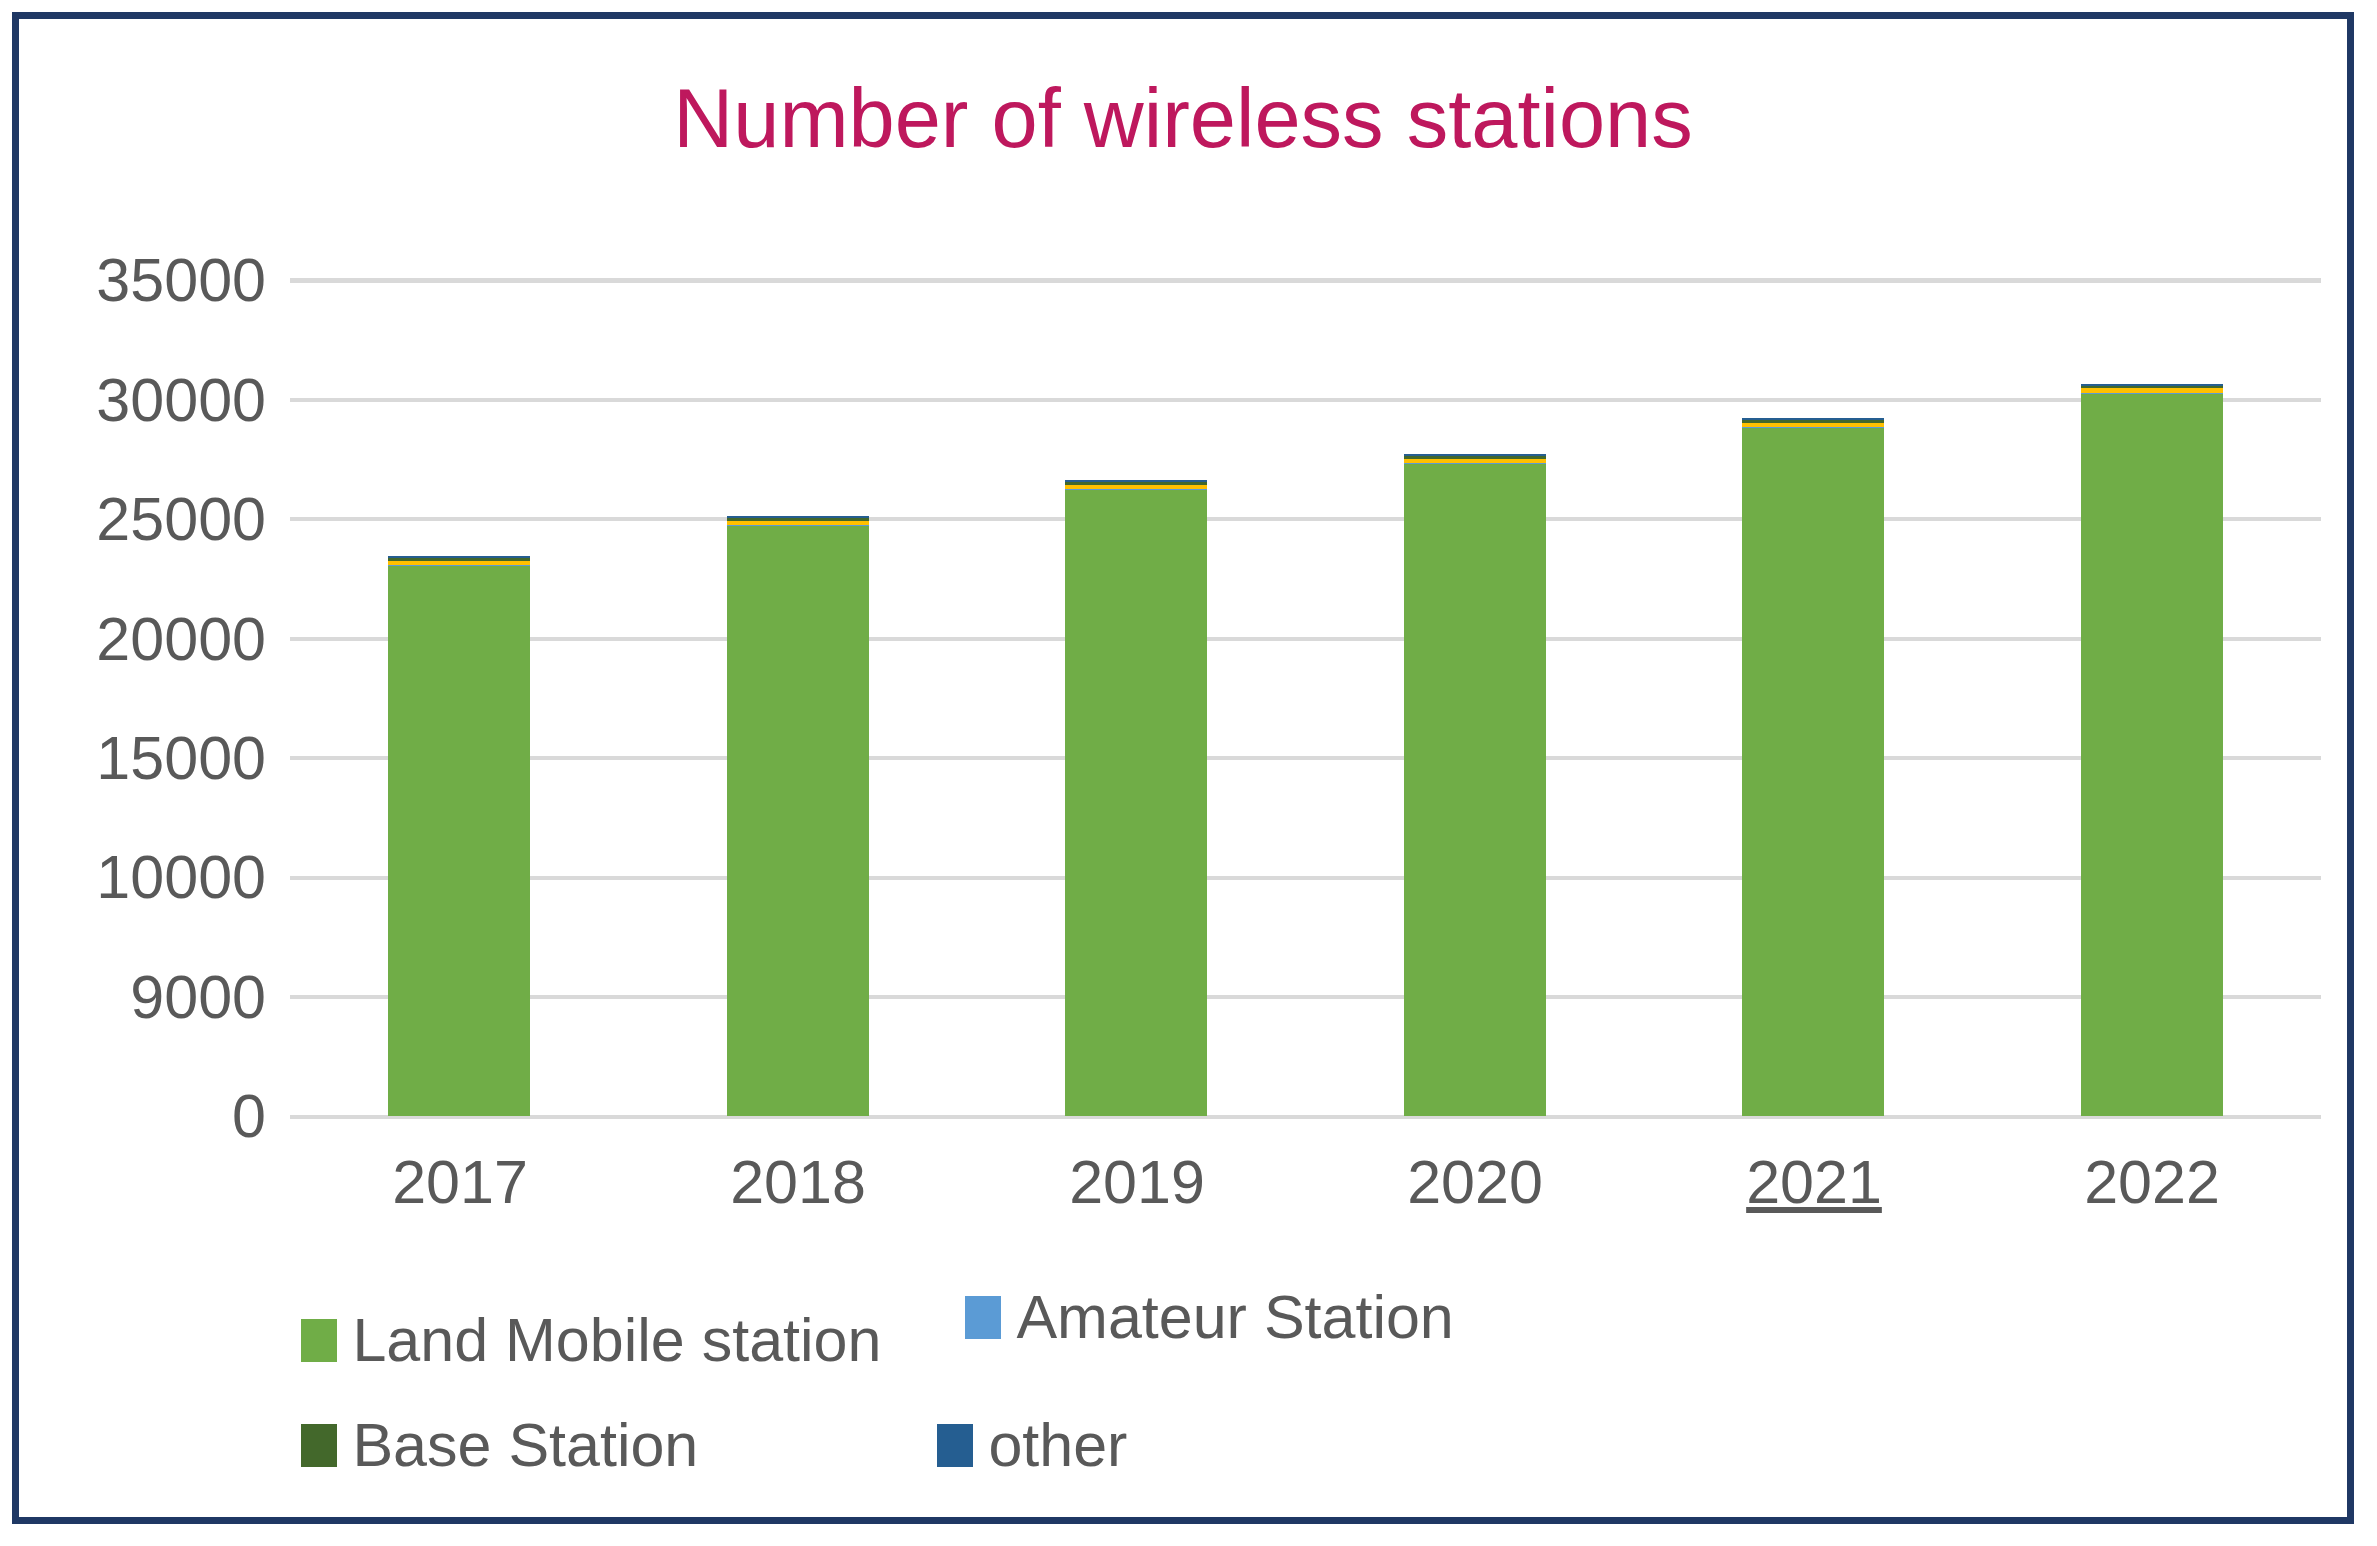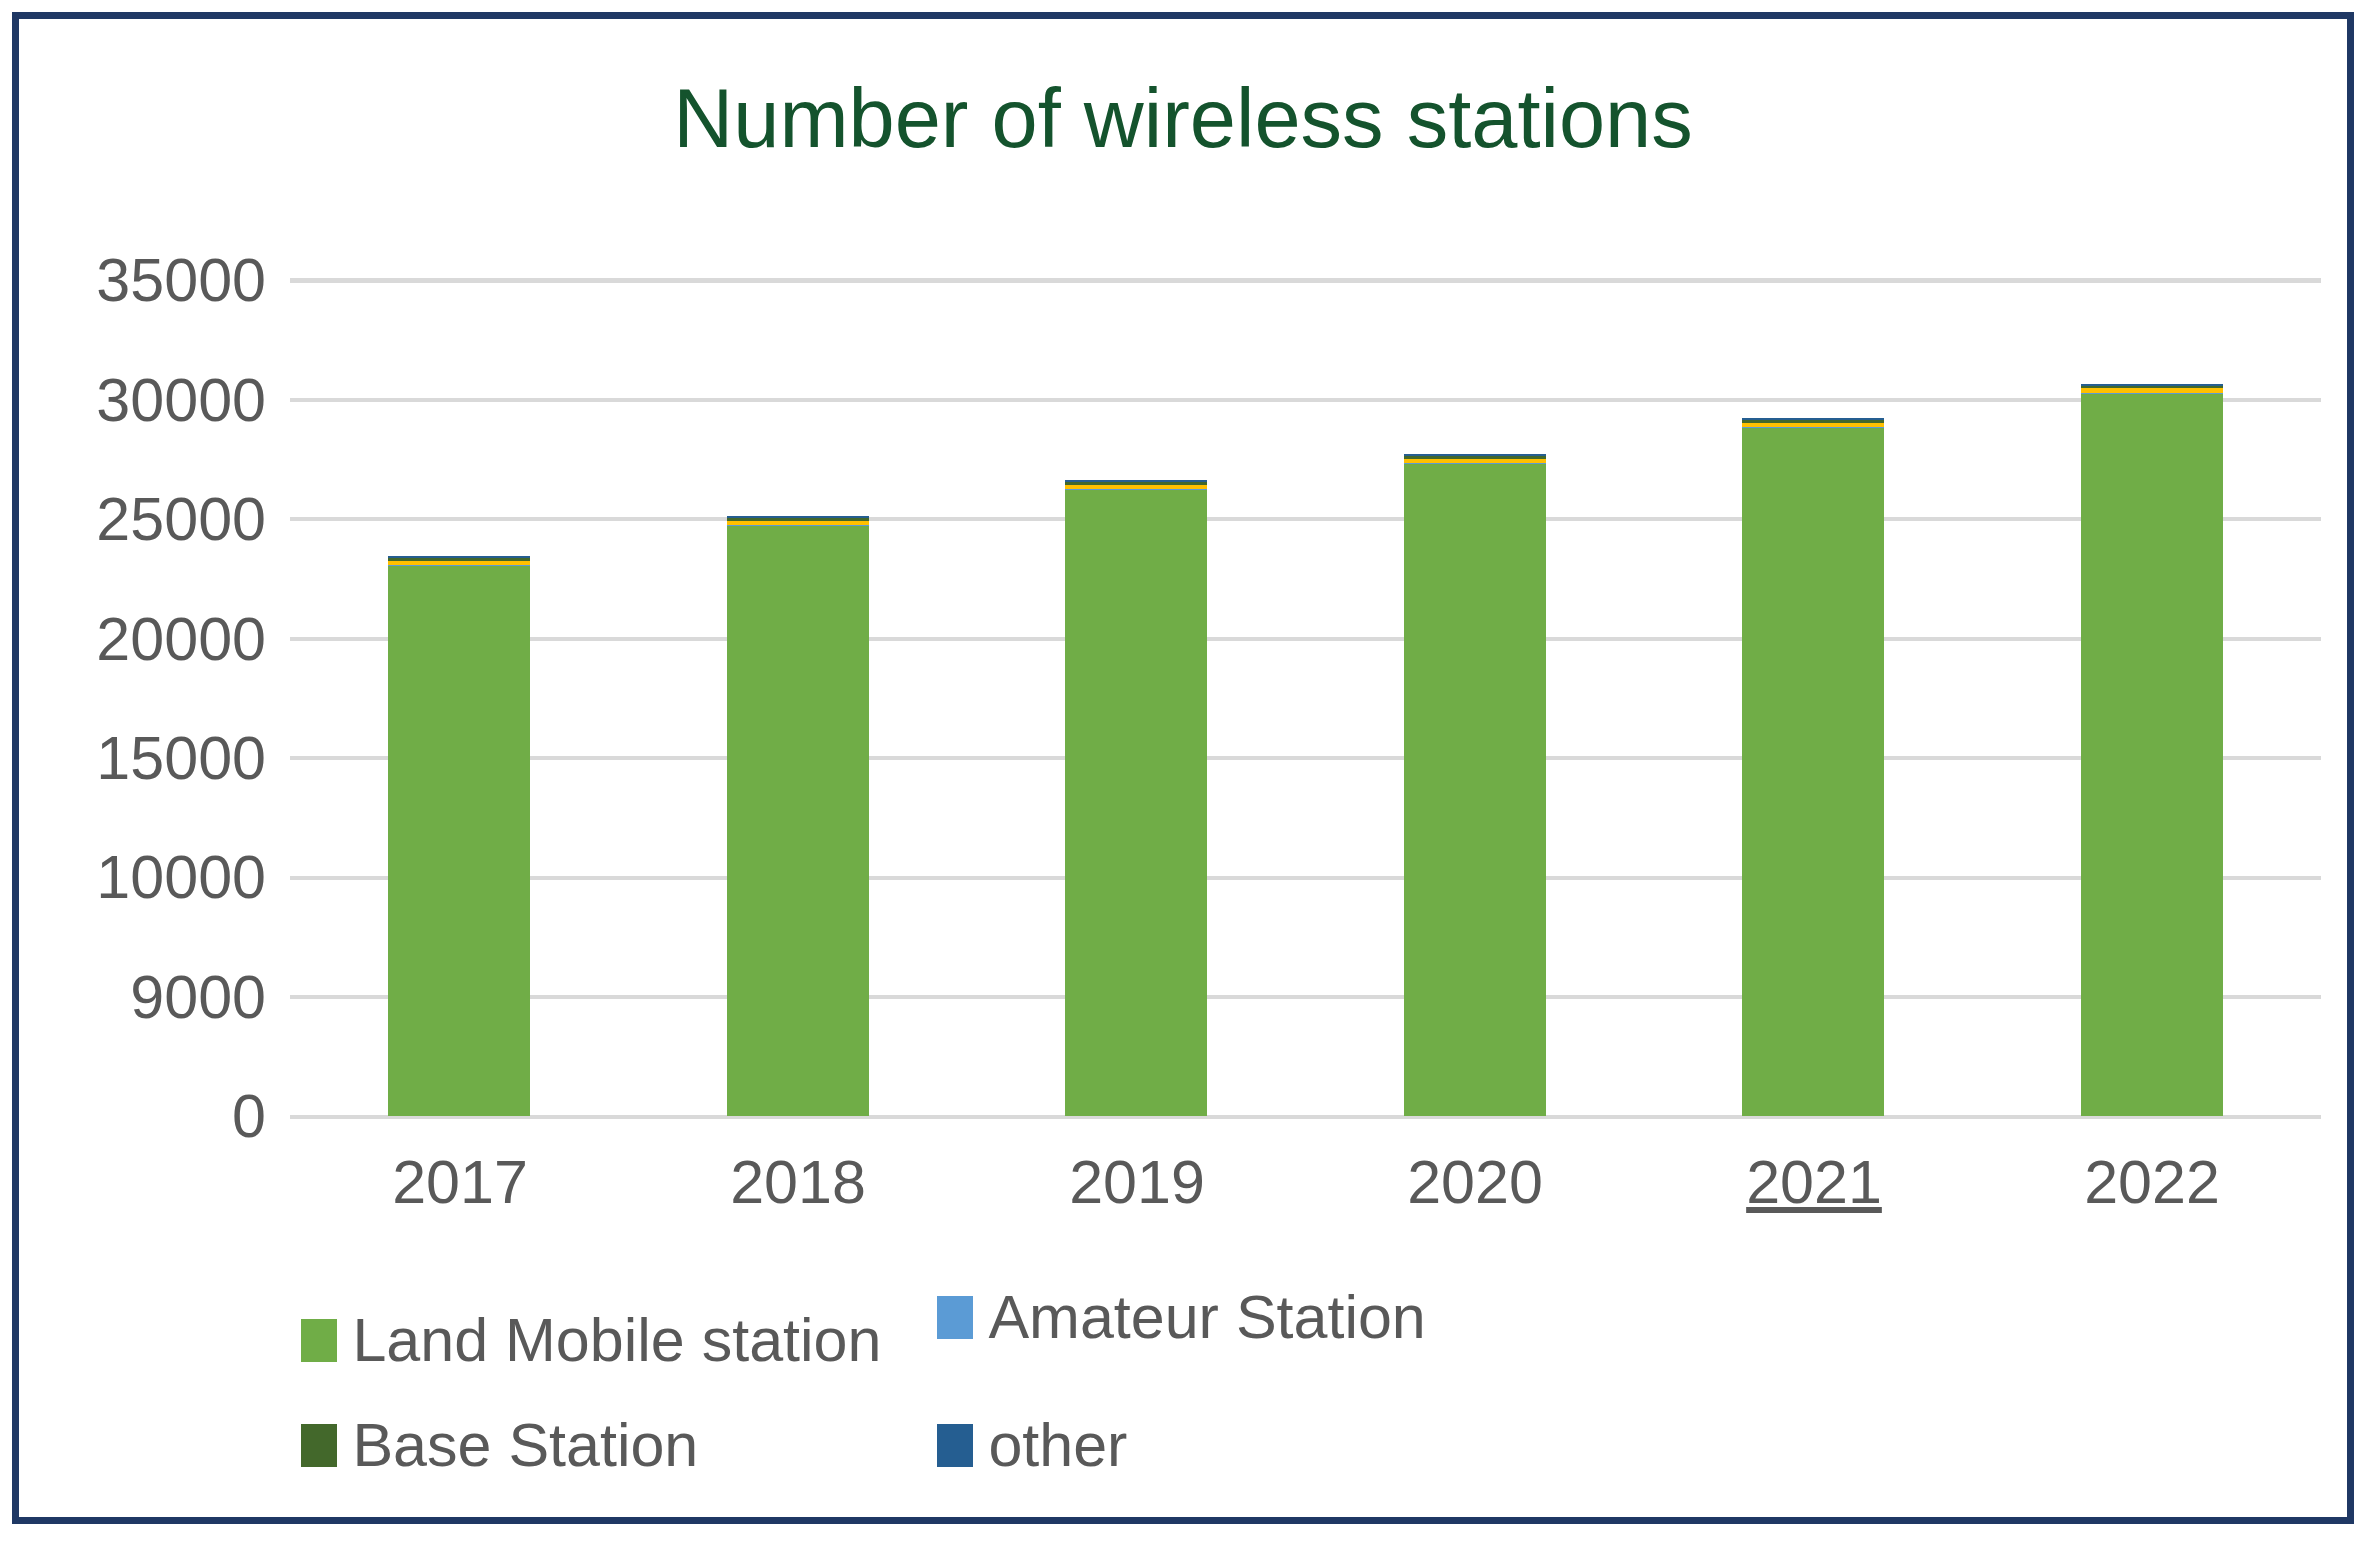--- a/index.html
+++ b/index.html
@@ -33,21 +33,21 @@
   }
 
   
   #chart-title {
     position: absolute;
     left: 0;
     top: 56px;
     width: 100%;
     text-align: center;
     font-size: 83px;
-    color: #14532d;
+    color: #be185d;
     font-weight: 400;
     letter-spacing: 0px;
     line-height: 1.05;
     white-space: nowrap;
   }
 
   
   #plot-area {
     position: absolute;
     left: 271px;
@@ -228,21 +228,21 @@
         <div class="xtick" style="left: 1795px; text-decoration: underline;">2021</div>
         <div class="xtick" style="left: 2133px;">2022</div>
       </div>
 
     <div id="legend">
         <div class="legend-row">
           <div class="legend-item" style="left: 0px; top: 0px; margin-top: 23px;">
             <span class="legend-swatch" style="background: rgb(112, 173, 71);"></span>
             <span class="legend-label">Land Mobile station</span>
           </div>
-          <div class="legend-item" style="left: 636px; top: 0px;">
+          <div class="legend-item" style="left: 664px; top: 0px;">
             <span class="legend-swatch" style="background: rgb(91, 155, 213);"></span>
             <span class="legend-label">Amateur Station</span>
           </div>
         </div>
         <div class="legend-row">
           <div class="legend-item" style="left: 0px; top: 0px;">
             <span class="legend-swatch" style="background: rgb(67, 104, 43);"></span>
             <span class="legend-label">Base Station</span>
           </div>
           <div class="legend-item" style="left: 636px; top: 0px;">

